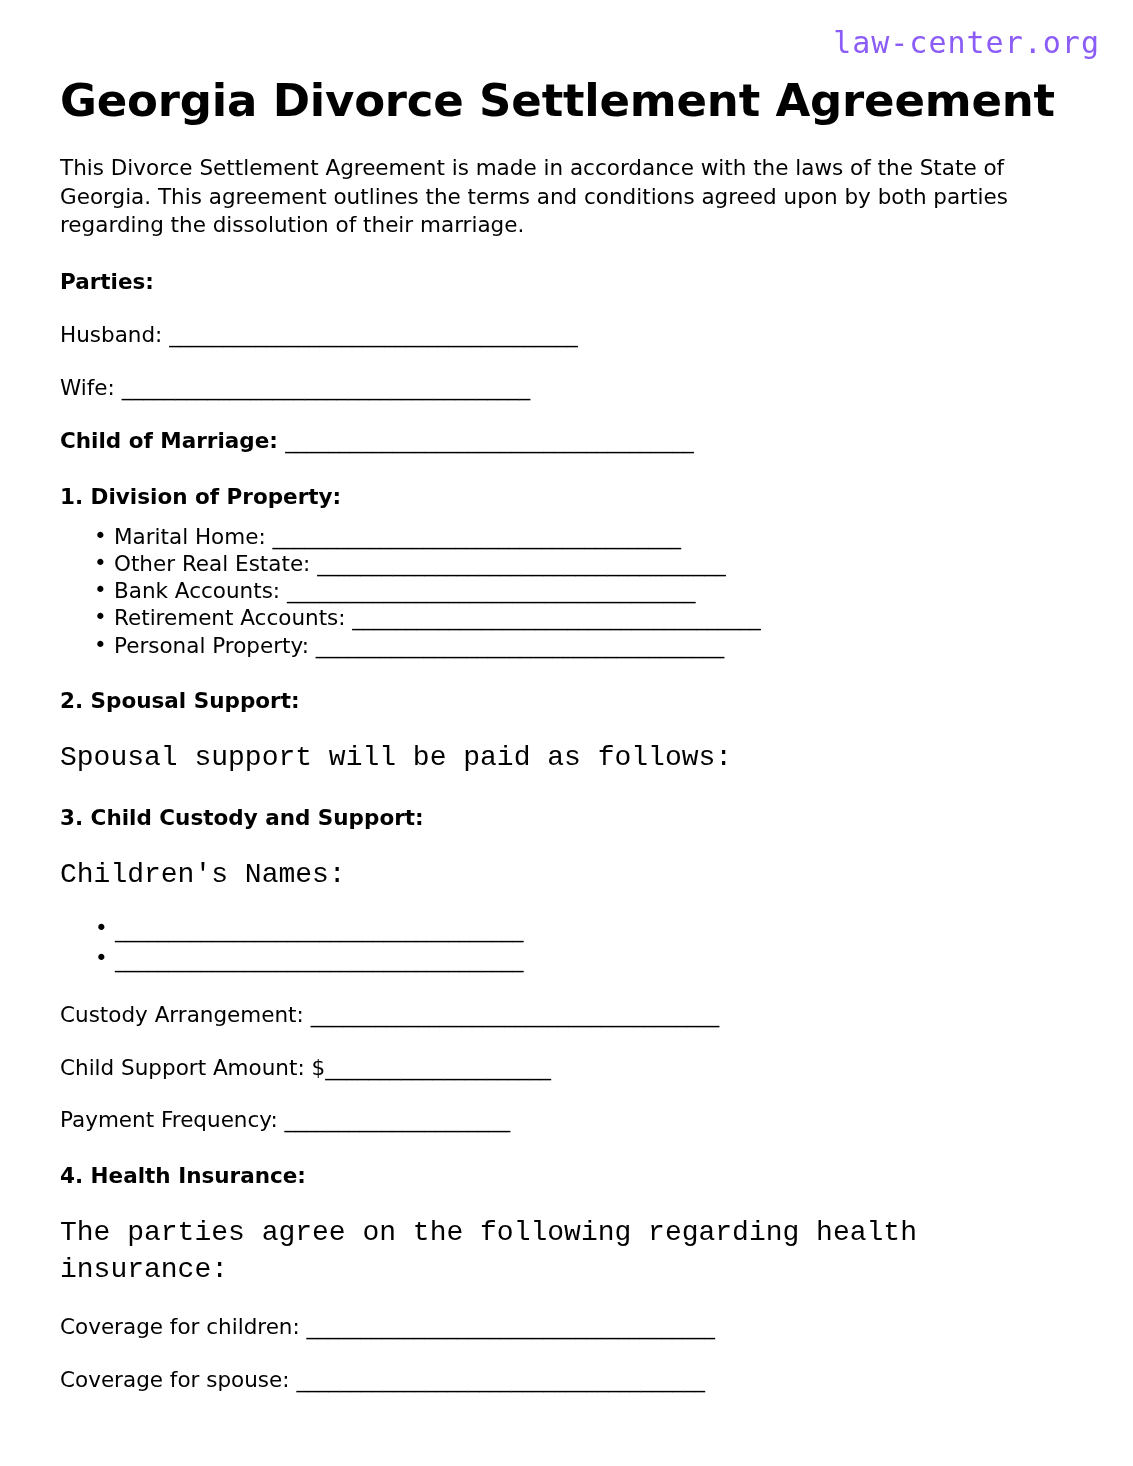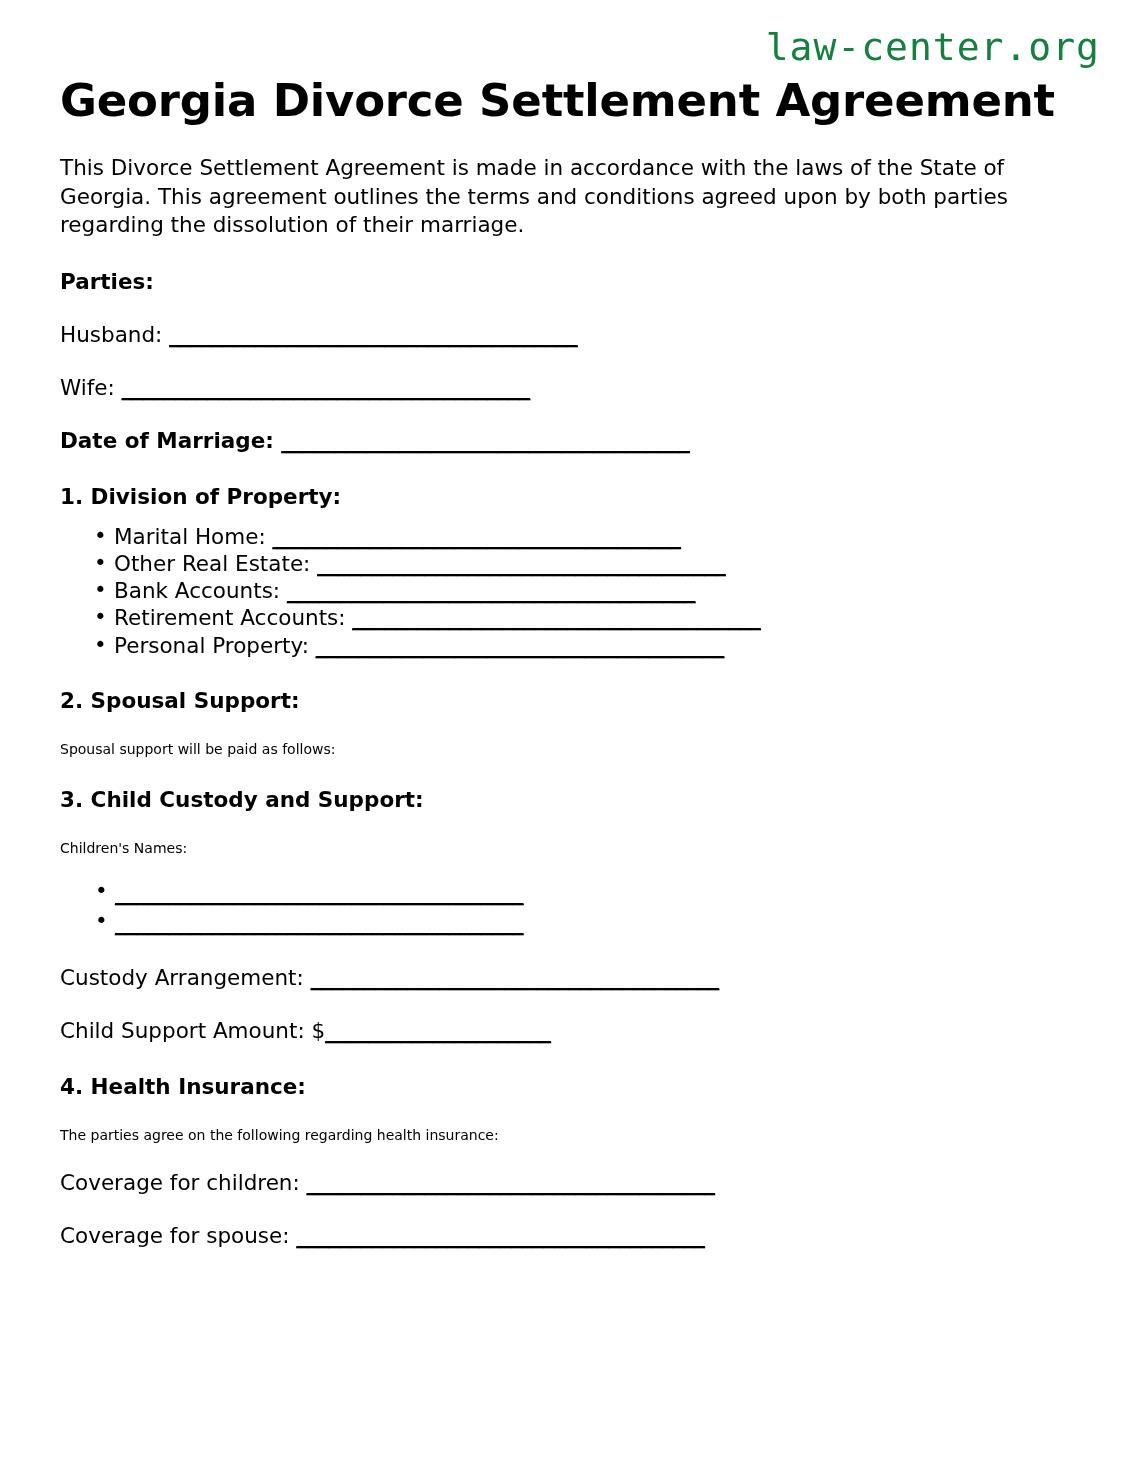--- a/index.html
+++ b/index.html
@@ -17,23 +17,23 @@
     height: 1466px;
     background: #ffffff;
     box-sizing: border-box;
     overflow: hidden;
   }
   .watermark {
     position: absolute;
     top: 28px;
     right: 33px;
     font-family: "DejaVu Sans Mono", monospace;
-    font-size: 38px;
+    font-size: 30px;
     letter-spacing: 1px;
-    color: #15803d;
+    color: #8b5cf6;
     white-space: nowrap;
     line-height: 1;
   }
   .content {
     position: absolute;
     left: 60px;
     top: 0;
     width: 1010px;
   }
   h1.doc-title {
@@ -60,21 +60,20 @@
     line-height: 1.3;
   }
   .line-row {
     font-size: 21.5px;
     margin: 0;
     padding: 25px 0 0 0;
     line-height: 1.3;
     white-space: nowrap;
   }
   .blank {
-    text-decoration: underline;
     text-decoration-thickness: 2px;
     text-underline-offset: 3px;
     letter-spacing: 0px;
     text-align: right;
   }
   ul.prop-list {
     list-style: none;
     margin: 0;
     padding: 12px 0 0 0;
   }
@@ -105,24 +104,25 @@
     white-space: nowrap;
     margin-bottom: 2px;
   }
   ul.kids-list li .bullet {
     position: absolute;
     left: 35px;
     top: -2px;
     font-size: 21.5px;
   }
   .para {
-    font-size: 14px;
+    font-size: 28px;
     margin: 0;
     padding: 25px 0 0 0;
     line-height: 1.3;
+    font-family: Liberation Mono, monospace;
   }
 </style>
 </head>
 <body>
 
 <div class="page">
 
   <div class="watermark">law-center.org</div>
 
   <div class="content">
@@ -130,21 +130,21 @@
     <h1 class="doc-title">Georgia Divorce Settlement Agreement</h1>
 
     <p class="intro">This Divorce Settlement Agreement is made in accordance with the laws of the State of Georgia. This agreement outlines the terms and conditions agreed upon by both parties regarding the dissolution of their marriage.</p>
 
     <div class="h-bold">Parties:</div>
 
     <div class="line-row"><span>Husband: </span><span class="blank">______________________________________</span></div>
 
     <div class="line-row"><span>Wife: </span><span class="blank">______________________________________</span></div>
 
-    <div class="line-row"><b>Date of Marriage: </b><span class="blank">______________________________________</span></div>
+    <div class="line-row"><b>Child of Marriage: </b><span class="blank">______________________________________</span></div>
 
 
     <div class="h-bold">1. Division of Property:</div>
 
     <ul class="prop-list">
       <li><span class="bullet">•</span><span>Marital Home: </span><span class="blank">______________________________________</span></li>
       <li><span class="bullet">•</span><span>Other Real Estate: </span><span class="blank">______________________________________</span></li>
       <li><span class="bullet">•</span><span>Bank Accounts: </span><span class="blank">______________________________________</span></li>
       <li><span class="bullet">•</span><span>Retirement Accounts: </span><span class="blank">______________________________________</span></li>
       <li><span class="bullet">•</span><span>Personal Property: </span><span class="blank">______________________________________</span></li>
@@ -162,20 +162,21 @@
 
     <ul class="kids-list">
       <li><span class="bullet">•</span><span class="blank">______________________________________</span></li>
       <li><span class="bullet">•</span><span class="blank">______________________________________</span></li>
     </ul>
 
     <div class="line-row"><span>Custody Arrangement: </span><span class="blank">______________________________________</span></div>
 
     <div class="line-row"><span>Child Support Amount: $</span><span class="blank">_____________________</span></div>
 
+    <div class="line-row"><span>Payment Frequency: </span><span class="blank">_____________________</span></div>
 
     <div class="h-bold">4. Health Insurance:</div>
 
     <p class="para">The parties agree on the following regarding health insurance:</p>
 
     <div class="line-row"><span>Coverage for children: </span><span class="blank">______________________________________</span></div>
 
     <div class="line-row"><span>Coverage for spouse: </span><span class="blank">______________________________________</span></div>
 
   </div>

